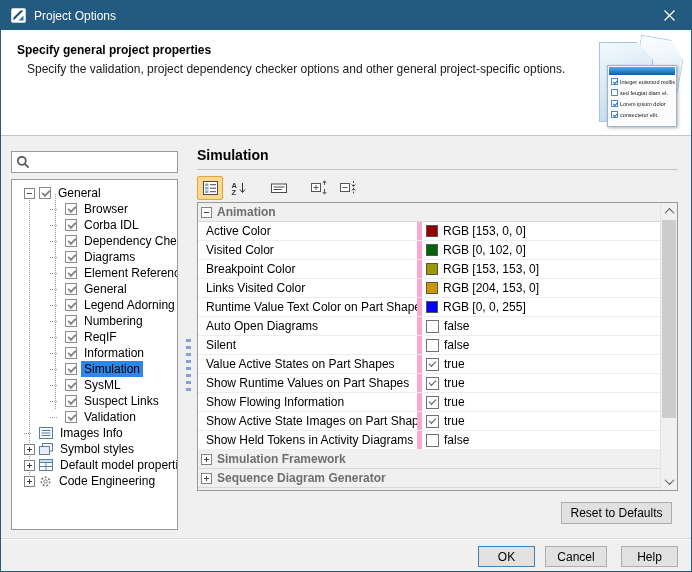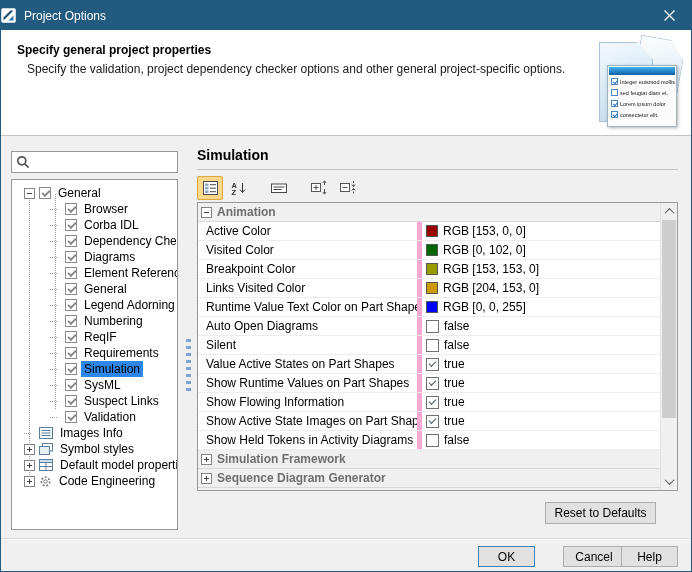--- a/index.html
+++ b/index.html
@@ -2,21 +2,21 @@
 <html style="--titlebar: #235B80; --selection: #2E86E9; --toolbar_selected_bg: #FCD88C; --toolbar_selected_border: #DFA53F;"><head>
 <meta charset="utf-8">
 <style>
   * { margin:0; padding:0; }
   body { font-family:"Liberation Sans", sans-serif; background:#fff; }
   .dialog { position:relative; width:692px; height:572px; background:#F0F0F0;
             border:1px solid #235B80; box-sizing:border-box; overflow:hidden; }
 
   
   .titlebar { position:absolute; left:0; top:0; width:690px; height:29px;
-              background:var(--titlebar,#235B80); display:flex; align-items:center; padding:0 0 0 0; box-sizing:border-box; }
+              background:var(--titlebar,#235B80); display:flex; align-items:center; padding:0 0 0 10px; box-sizing:border-box; }
   .win-icon { width:15px; height:15px; flex:none; display:flex; }
   .title-text { color:#fff; font-size:12px; margin-left:8px; }
   .close-btn { margin-left:auto; width:44px; height:29px; display:flex; align-items:center; justify-content:center; cursor:pointer; }
 
   
   .header { position:absolute; left:0; top:29px; width:690px; height:106px; background:#fff; border-bottom:1px solid #C3C3C3; box-sizing:border-box; }
   .header-title { position:absolute; left:16px; top:13px; font-size:12px; font-weight:bold; color:#000; }
   .header-desc  { position:absolute; left:26px; top:32px; font-size:12px; color:#1A1A1A; width:565px; }
 
   
@@ -94,25 +94,25 @@
   .sb-btn { position:absolute; left:0; width:16px; height:17px; display:flex; align-items:center; justify-content:center; }
   .sb-up { top:0; } .sb-down { bottom:0; }
   .chev { width:6px; height:6px; border-left:1.5px solid #555; border-top:1.5px solid #555; }
   .sb-up .chev { transform:rotate(45deg) translate(1px,1px); }
   .sb-down .chev { transform:rotate(225deg) translate(1px,1px); }
   .sb-thumb { position:absolute; left:1px; right:1px; top:17px; height:198px; background:#CDCDCD; }
 
   
   .btn { position:absolute; background:#E1E1E1; border:1px solid #ADADAD; font-size:12px;
       font-family:inherit; color:#000; cursor:pointer; }
-  .reset-btn { left:544px; top:501px; width:111px; height:22px; }
+  .reset-btn { left:560px; top:501px; width:111px; height:22px; }
   .footer-sep { position:absolute; left:0; top:537px; width:690px; height:2px;
       border-top:1px solid #D9D9D9; border-bottom:1px solid #FBFBFB; box-sizing:border-box; }
   .ok-btn     { left:477px; top:545px; width:57px; height:21px; border-color:#3E82BC; }
-  .cancel-btn { left:562px; top:545px; width:62px; height:21px; }
+  .cancel-btn { left:544px; top:545px; width:62px; height:21px; }
   .help-btn   { left:620px; top:545px; width:57px; height:21px; }
 </style>
 </head>
 <body>
 
 <div class="dialog">
 
   <div class="titlebar">
     <span class="win-icon">
       <svg width="15" height="15" viewBox="0 0 15 15">
@@ -229,21 +229,21 @@
         <div class="tree-row child">
           <span class="stub"></span>
           <span style="width:3px;flex:none;"></span>
           <span class="cb checked"></span>
           <span class="tlabel">ReqIF</span>
         </div>
         <div class="tree-row child">
           <span class="stub"></span>
           <span style="width:3px;flex:none;"></span>
           <span class="cb checked"></span>
-          <span class="tlabel">Requirements</span>
+          <span class="tlabel">Information</span>
         </div>
         <div class="tree-row child">
           <span class="stub"></span>
           <span style="width:3px;flex:none;"></span>
           <span class="cb checked"></span>
           <span class="tlabel selected">Simulation</span>
         </div>
         <div class="tree-row child">
           <span class="stub"></span>
           <span style="width:3px;flex:none;"></span>

